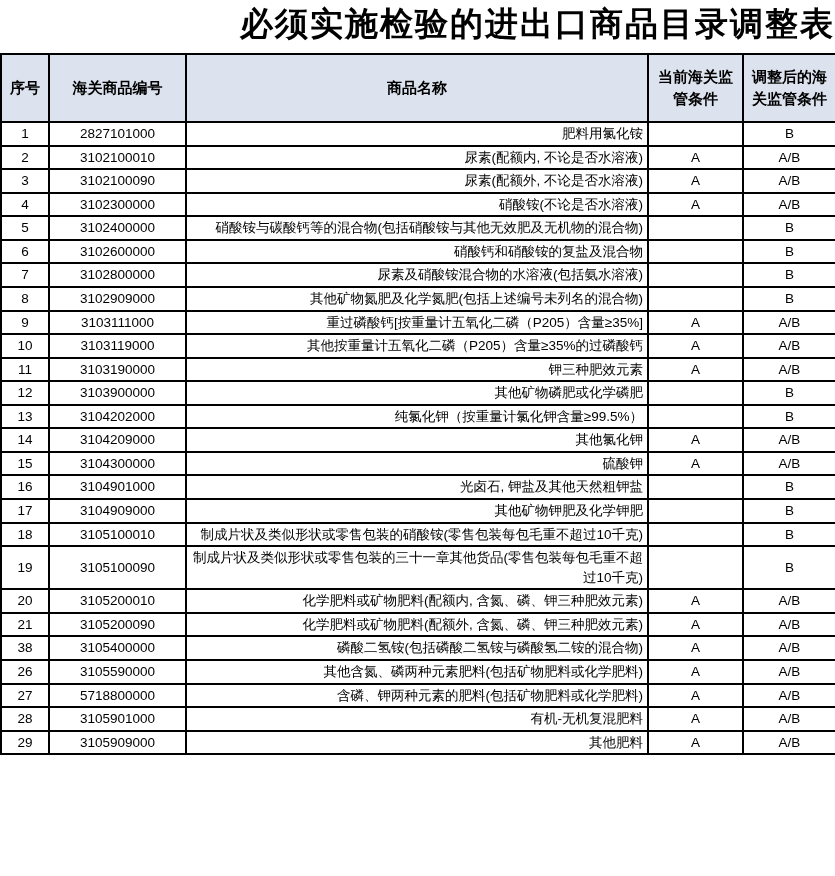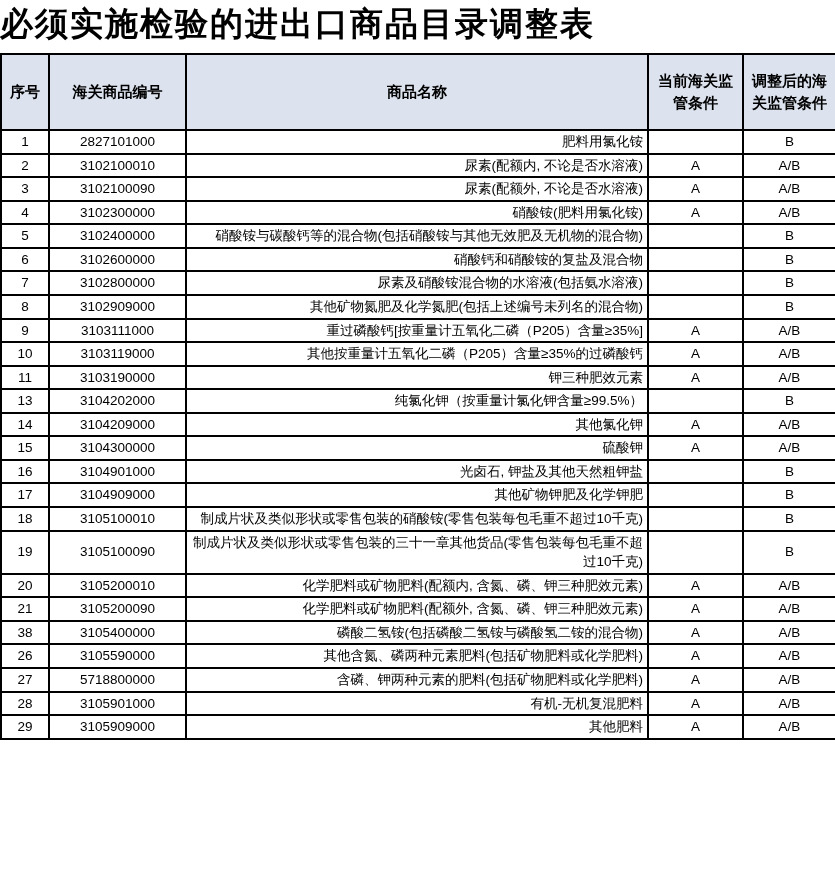--- a/index.html
+++ b/index.html
@@ -14,41 +14,41 @@
     background:#ffffff;
     color:var(--text);
     font-family:"Liberation Sans","DejaVu Sans",sans-serif;
   }
   .page{
     width:835px;
     box-sizing:border-box;
     background:#ffffff;
   }
   .title{
-    text-align:left;
+    text-align:right;
     font-size:33px;
     font-weight:bold;
     margin:2px 0 6px 0;
     letter-spacing:2px;
     font-family:"Liberation Serif","DejaVu Serif",serif;
   }
   table.catalog{
     width:835px;
     border-collapse:collapse;
     table-layout:fixed;
     background:var(--row-bg);
   }
   table.catalog th,
   table.catalog td{
     border:2px solid var(--border);
     box-sizing:border-box;
     vertical-align:middle;
   }
   table.catalog thead tr{
-    height:76px;
+    height:68px;
   }
   table.catalog th{
     background:var(--header-bg);
     font-size:15px;
     font-weight:bold;
     text-align:center;
     padding:2px 4px;
     line-height:1.5;
   }
   table.catalog td{
@@ -101,21 +101,21 @@
         <tr>
           <td class="c-no">3</td>
           <td class="c-code">3102100090</td>
           <td class="c-name">尿素(配额外, 不论是否水溶液)</td>
           <td class="c-cond">A</td>
           <td class="c-cond">A/B</td>
         </tr>
         <tr>
           <td class="c-no">4</td>
           <td class="c-code">3102300000</td>
-          <td class="c-name">硝酸铵(肥料用氯化铵)</td>
+          <td class="c-name">硝酸铵(不论是否水溶液)</td>
           <td class="c-cond">A</td>
           <td class="c-cond">A/B</td>
         </tr>
         <tr>
           <td class="c-no">5</td>
           <td class="c-code">3102400000</td>
           <td class="c-name">硝酸铵与碳酸钙等的混合物(包括硝酸铵与其他无效肥及无机物的混合物)</td>
           <td class="c-cond"></td>
           <td class="c-cond">B</td>
         </tr>
@@ -153,20 +153,27 @@
           <td class="c-name">其他按重量计五氧化二磷（P205）含量≥35%的过磷酸钙</td>
           <td class="c-cond">A</td>
           <td class="c-cond">A/B</td>
         </tr>
         <tr>
           <td class="c-no">11</td>
           <td class="c-code">3103190000</td>
           <td class="c-name">钾三种肥效元素</td>
           <td class="c-cond">A</td>
           <td class="c-cond">A/B</td>
+        </tr>
+        <tr>
+          <td class="c-no">12</td>
+          <td class="c-code">3103900000</td>
+          <td class="c-name">其他矿物磷肥或化学磷肥</td>
+          <td class="c-cond"></td>
+          <td class="c-cond">B</td>
         </tr>
         <tr>
           <td class="c-no">13</td>
           <td class="c-code">3104202000</td>
           <td class="c-name">纯氯化钾（按重量计氯化钾含量≥99.5%）</td>
           <td class="c-cond"></td>
           <td class="c-cond">B</td>
         </tr>
         <tr>
           <td class="c-no">14</td>

